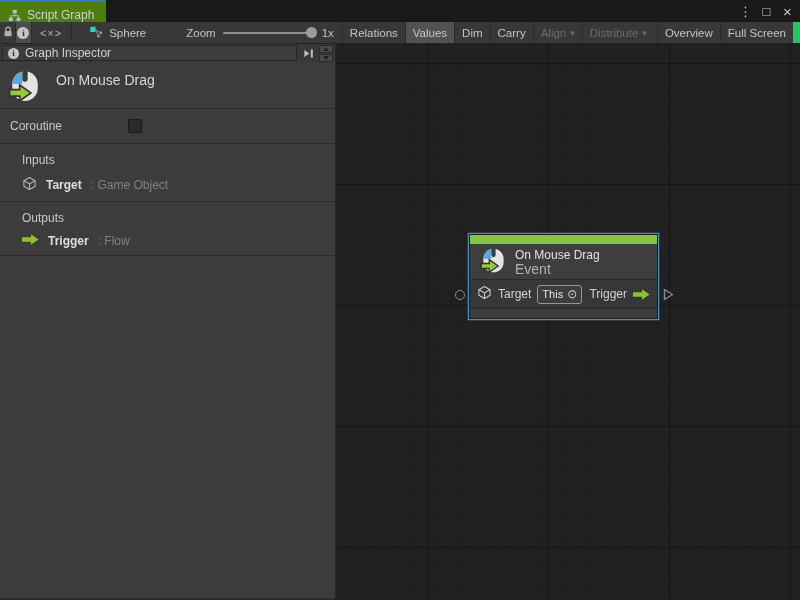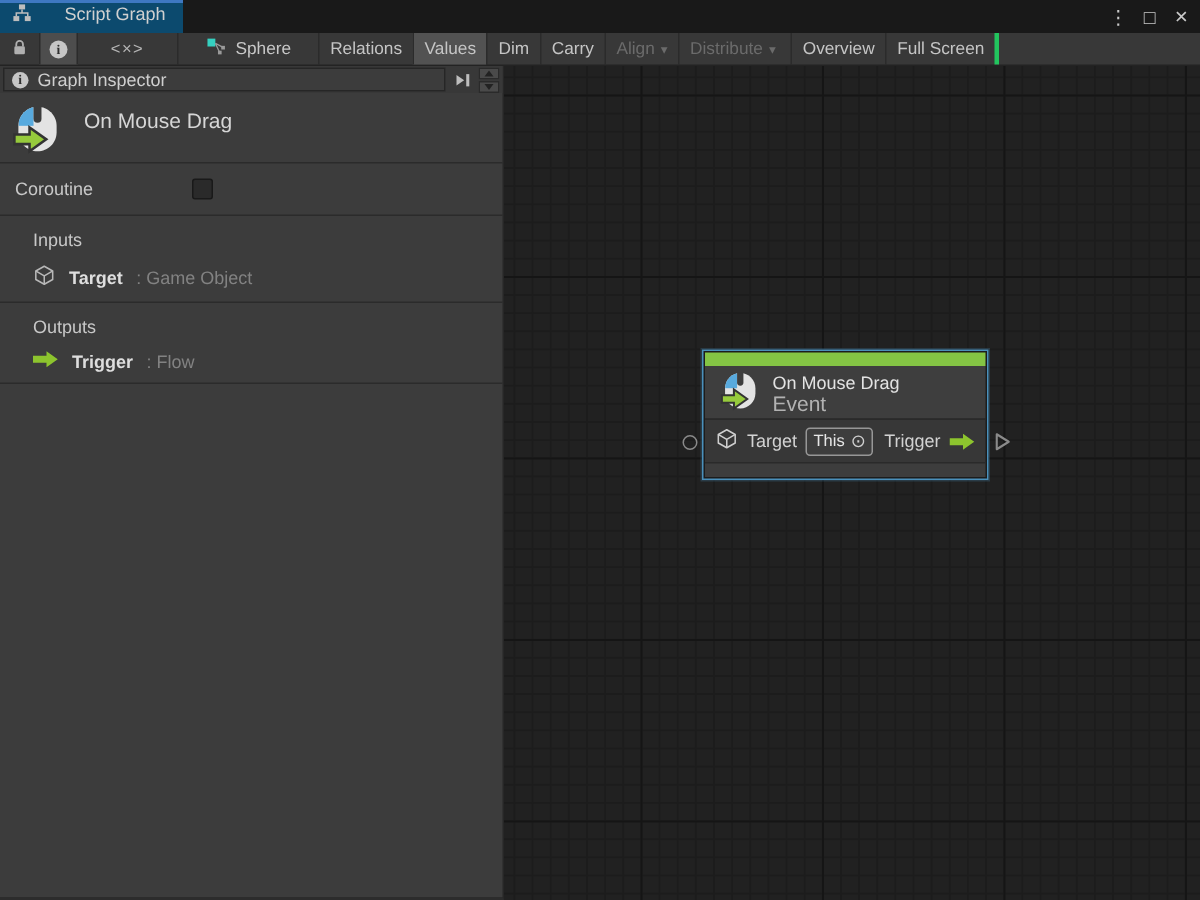--- a/index.html
+++ b/index.html
@@ -9,22 +9,22 @@
     background:#222;
     color:#c2c2c2;
     font-size:12px;
     -webkit-font-smoothing:antialiased;
     user-select:none;
   }
 
   
   .tabbar { height:22px; background:#191919; display:flex; align-items:stretch; }
   .tab {
-    display:flex; align-items:flex-start; gap:22px;
-    background:#0c4a6e; border-top:2px solid #3e78c2;
+    display:flex; align-items:flex-end; gap:6px;
+    background:#4d7c0f; border-top:2px solid #3e78c2;
     padding:0 12px 0 8px; min-width:105px; color:#d0d0d0; font-size:12px;
   }
   .tab-icon { display:flex; }
   .win-controls { margin-left:auto; display:flex; align-items:center; gap:4px; padding-right:4px; }
   .win-btn {
     width:17px; height:18px; display:flex; align-items:center; justify-content:center;
     color:#c8c8c8; font-size:13px;
   }
   .win-btn.close { font-size:15px; }
 
@@ -50,21 +50,21 @@
   .zoom-track { position:relative; width:92px; height:2px; background:#8f8f8f; border-radius:1px; }
   .zoom-knob {
     position:absolute; right:-2px; top:-5px; width:11px; height:11px;
     border-radius:50%; background:#9c9c9c;
   }
   .tb-buttons { margin-left:8px; display:flex; flex:1; align-items:stretch; }
   .tb-btn {
     display:flex; align-items:center; justify-content:center; gap:4px;
     padding:0 7px; border-left:1px solid #2b2b2b; white-space:nowrap; color:#c5c5c5;
   }
-  .tb-btn:last-child { border-right:3px solid #22c55e; }
+  .tb-btn:last-child { border-right:7px solid #22c55e; }
   .tb-btn.active { background:#525252; }
   .tb-btn.disabled { color:#6b6b6b; }
   .tb-btn .arr { font-size:9px; margin-top:1px; }
   .tb-btn.grp-gap { margin-left:3px; }
 
   
   .main { display:flex; height:556px; }
 
   
   .inspector {
@@ -192,20 +192,27 @@
   <div class="tb-cell tb-graphref">
     <span>
       <svg width="14" height="14" viewBox="0 0 16 16">
         <rect x="1.5" y="2" width="6" height="6" fill="#35d0c0"></rect>
         <path d="M7.5 5.5 L13 8.5 M7.5 5.5 L10.5 12" stroke="#9a9a9a" stroke-width="1"></path>
         <rect x="12" y="7.5" width="2.8" height="2.8" fill="#9a9a9a"></rect>
         <rect x="9.5" y="11.2" width="2.8" height="2.8" fill="#9a9a9a"></rect>
       </svg>
     </span>
     <span>Sphere</span>
+  </div>
+  <div class="tb-cell tb-zoom">
+    <span>Zoom</span>
+    <span class="zoom-track">
+      <span class="zoom-knob"></span>
+    </span>
+    <span>1x</span>
   </div>
   <div class="tb-buttons">
     <div class="tb-btn">Relations</div>
     <div class="tb-btn active">Values</div>
     <div class="tb-btn">Dim</div>
     <div class="tb-btn">Carry</div>
     <div class="tb-btn disabled">
       <span>Align</span>
       <span class="arr">▾</span>
     </div>

